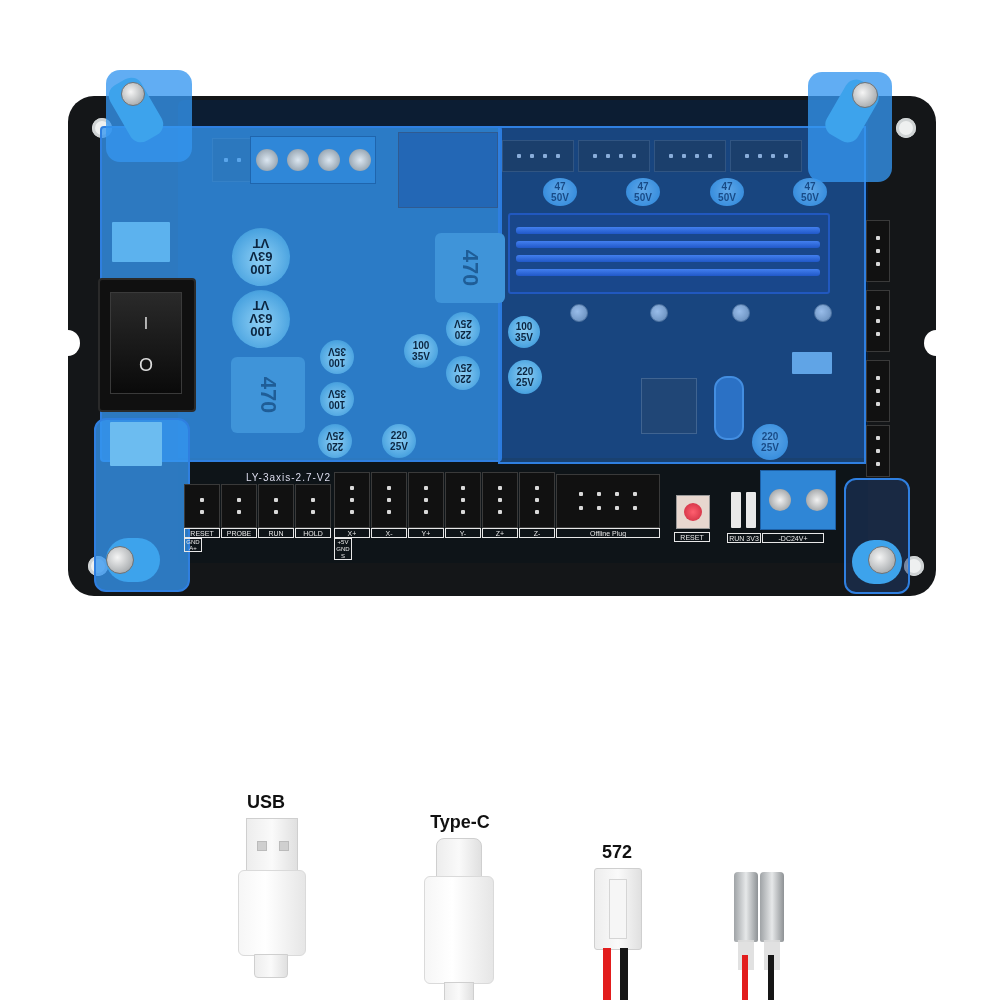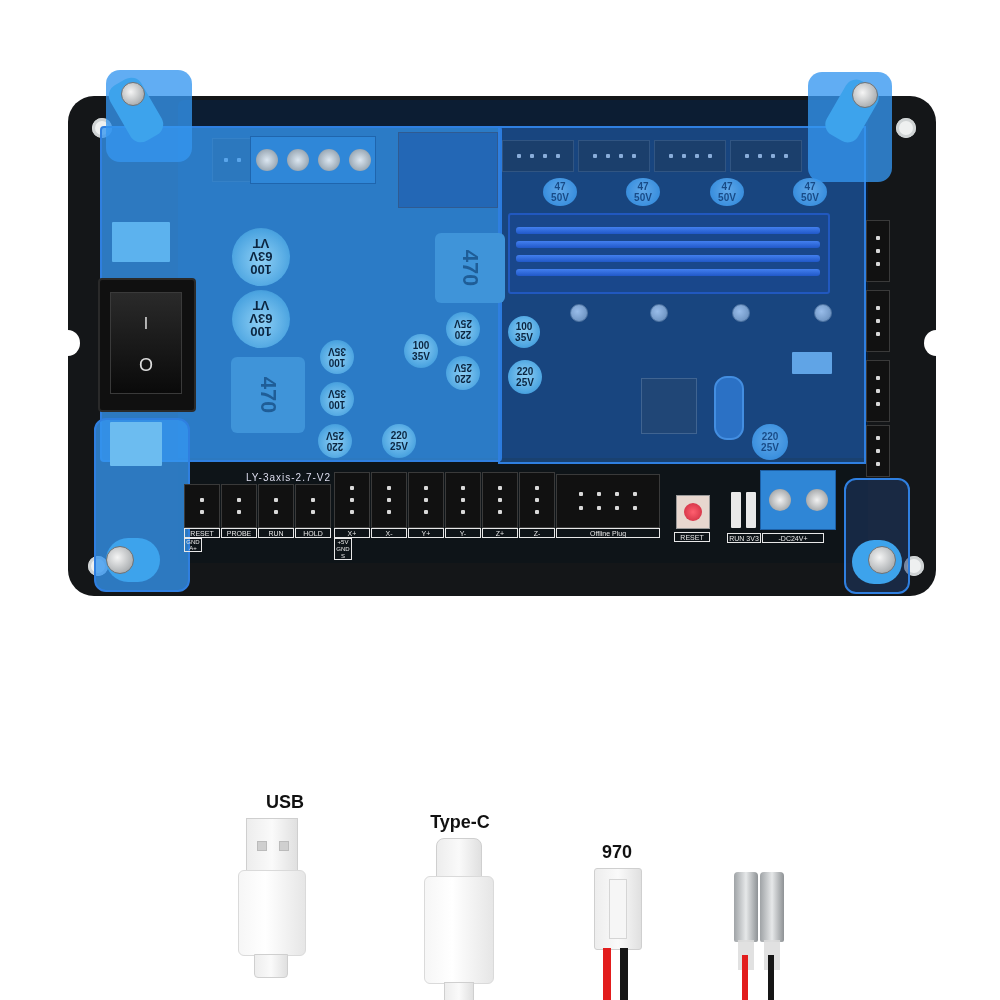--- a/index.html
+++ b/index.html
@@ -330,34 +330,34 @@
 <div class="abs smd" style="left:731px;top:492px;width:10px;height:36px;background:#e9e9e9;"></div>
 <div class="abs smd" style="left:746px;top:492px;width:10px;height:36px;background:#e9e9e9;"></div>
 <div class="abs silk" style="left:727px;top:533px;width:34px;height:10px;">RUN 3V3</div>
 
 <div class="abs terminal" style="left:760px;top:470px;width:74px;height:58px;">
   <div class="tscrew"></div>
   <div class="tscrew"></div>
 </div>
 <div class="abs silk" style="left:762px;top:533px;width:62px;height:10px;">-DC24V+</div>
 
-<div class="abs label" style="left:247px;top:792px;width:76px;">USB</div>
+<div class="abs label" style="left:228px;top:792px;width:76px;">USB</div>
 <div class="abs usb-plug" style="left:246px;top:818px;width:50px;height:56px;">
   <div class="abs" style="left:10px;top:22px;width:8px;height:8px;background:#cfcfcf;border:1px solid #bbb;"></div>
   <div class="abs" style="left:32px;top:22px;width:8px;height:8px;background:#cfcfcf;border:1px solid #bbb;"></div>
 </div>
 <div class="abs usb-body" style="left:238px;top:870px;width:66px;height:84px;"></div>
 <div class="abs usb-plug" style="left:254px;top:954px;width:32px;height:22px;border-radius:0 0 4px 4px;"></div>
 
 <div class="abs label" style="left:410px;top:812px;width:100px;">Type-C</div>
 <div class="abs usb-plug" style="left:436px;top:838px;width:44px;height:42px;border-radius:8px 8px 0 0;"></div>
 <div class="abs usb-body" style="left:424px;top:876px;width:68px;height:106px;"></div>
 <div class="abs usb-plug" style="left:444px;top:982px;width:28px;height:18px;"></div>
 
-<div class="abs label" style="left:594px;top:842px;width:46px;">970</div>
+<div class="abs label" style="left:594px;top:842px;width:46px;">572</div>
 <div class="abs usb-plug" style="left:594px;top:868px;width:46px;height:80px;border-radius:3px;">
   <div class="abs" style="left:14px;top:10px;width:16px;height:58px;background:#f6f6f6;border:1px solid #d5d5d5;"></div>
 </div>
 <div class="abs wire-red" style="left:603px;top:948px;width:8px;height:52px;"></div>
 <div class="abs wire-black" style="left:620px;top:948px;width:8px;height:52px;"></div>
 
 <div class="abs" style="left:734px;top:872px;width:24px;height:70px;background:linear-gradient(90deg,#9fa3a6,#e6e8e9 50%,#8e9295);border-radius:4px 4px 2px 2px;"></div>
 <div class="abs" style="left:760px;top:872px;width:24px;height:70px;background:linear-gradient(90deg,#9fa3a6,#e6e8e9 50%,#8e9295);border-radius:4px 4px 2px 2px;"></div>
 <div class="abs" style="left:738px;top:940px;width:16px;height:30px;background:rgba(220,220,220,0.85);"></div>
 <div class="abs" style="left:764px;top:940px;width:16px;height:30px;background:rgba(220,220,220,0.85);"></div>

